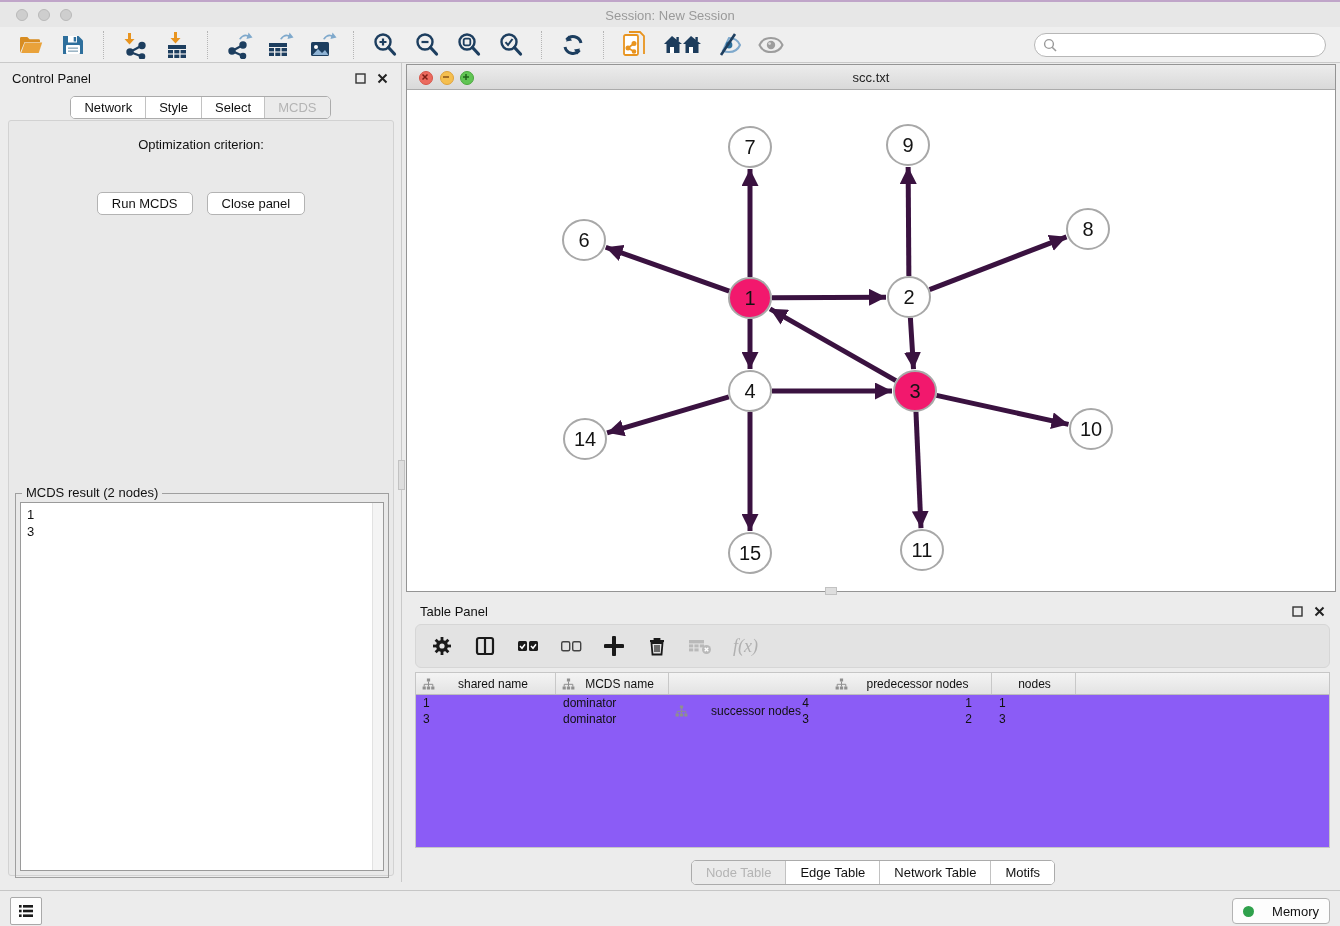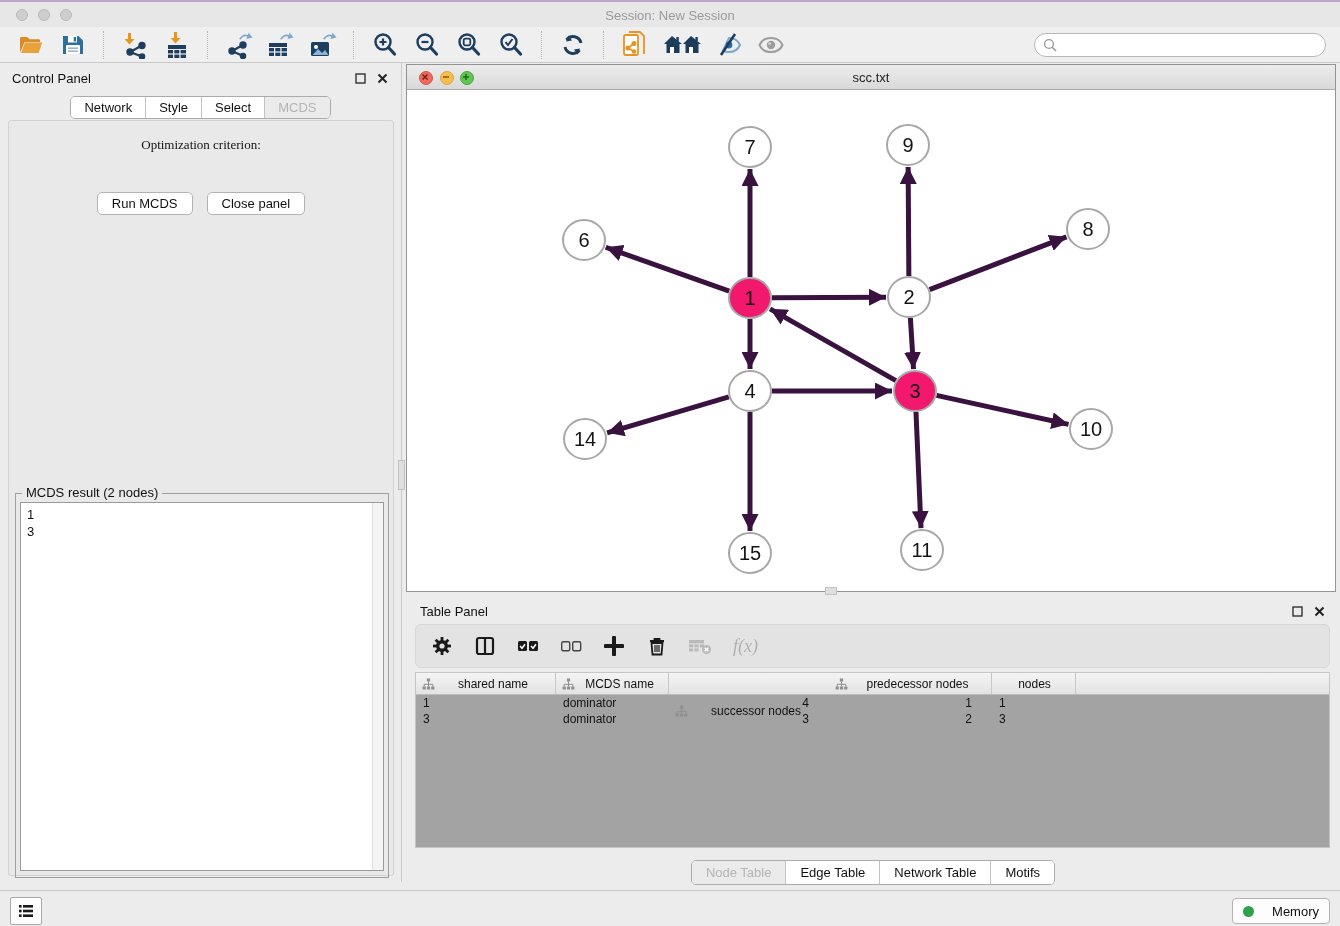--- a/index.html
+++ b/index.html
@@ -20,21 +20,21 @@
   #control-panel{left:0;top:63px;width:402px;height:819px;background:#ececec;border-right:1px solid #c9c9c9;box-sizing:border-box;}
   .panel-head{height:30px;display:flex;align-items:center;font-size:13px;color:#111;padding:0 12px;}
   .panel-head .ph-title{flex:1;}
   .ph-ico{width:14px;height:14px;display:flex;align-items:center;justify-content:center;margin-left:8px;}
   .tabrow{display:flex;justify-content:center;margin-top:3px;}
   .seg{display:flex;border:1px solid #ababab;border-radius:5px;overflow:hidden;background:#fff;}
   .seg .tab{font-size:13px;padding:3px 13px;border-left:1px solid #c2c2c2;color:#111;background:#fff;cursor:default;}
   .seg .tab:first-child{border-left:none;}
   .seg .tab.active{background:#ebebeb;color:#b4b4b4;}
   #cp-content{left:8px;top:57px;width:386px;height:756px;background:#e9e9e9;border:1px solid #d2d2d2;border-radius:3px;box-sizing:border-box;position:absolute;}
-  #opt-label{width:100%;text-align:center;top:16px;font-size:13px;color:#111;font-family:Liberation Serif, serif;}
+  #opt-label{width:100%;text-align:center;top:16px;font-size:13px;color:#111;}
   #criterion-select{left:38px;top:38px;width:310px;height:23px;background:#fff;border:1px solid #b3b3b3;border-radius:6px;display:flex;align-items:center;padding:0 6px 0 12px;box-sizing:border-box;}
   #criterion-select .val{flex:1;font-size:13px;color:#111;}
   .btnrow{left:0;top:71px;width:100%;display:flex;justify-content:center;gap:14px;position:absolute;}
   .pushbtn{background:#fff;border:1px solid #b3b3b3;border-radius:5px;font-size:13px;color:#111;padding:3px 14px;font-family:inherit;}
   #result-box{left:6px;top:372px;width:372px;height:383px;border:1px solid #9f9f9f;position:absolute;}
   #result-legend{position:absolute;top:-9px;left:6px;background:#e9e9e9;padding:0 4px;font-size:13px;color:#111;}
   #result-area{position:absolute;left:4px;top:8px;right:4px;bottom:6px;background:#fff;border:1px solid #9a9a9a;}
   #result-text{margin:0;font-family:inherit;font-size:13px;color:#111;padding:3px 6px;line-height:17px;}
   #result-scrollbar{position:absolute;right:0;top:0;width:11px;height:100%;background:#f4f4f4;border-left:1px solid #e2e2e2;box-sizing:border-box;}
   
@@ -43,21 +43,21 @@
   #nw-title{width:100%;text-align:center;top:5px;font-size:13px;color:#222;}
   .t-red{background:#ec6a5e;border:1px solid #d65549;}
   .t-yellow{background:#f5bf4f;border:1px solid #dfa33c;}
   .t-green{background:#61c554;border:1px solid #4aa73d;}
   .traffic svg{position:absolute;left:1px;top:1px;}
   #graph-svg{position:absolute;left:0;top:25px;}
   
   #table-panel{left:406px;top:596px;width:934px;height:294px;background:#ececec;box-sizing:border-box;}
   #tp-toolbar{left:9px;top:28px;width:915px;height:44px;background:#e3e3e3;border:1px solid #d6d6d6;border-radius:6px;box-sizing:border-box;display:flex;align-items:center;padding-left:14px;gap:19px;position:absolute;}
   .tpbtn{width:24px;height:24px;display:flex;align-items:center;justify-content:center;}
-  #node-table{left:9px;top:76px;width:915px;height:176px;background:#a3a3a3;border:1px solid #c6c6c6;box-sizing:border-box;position:absolute;}
+  #node-table{left:9px;top:76px;width:915px;height:176px;background:#8b5cf6;border:1px solid #c6c6c6;box-sizing:border-box;position:absolute;}
   #t-header{display:flex;height:21px;background:linear-gradient(#f4f4f4,#e3e3e3);border-bottom:1px solid #bdbdbd;}
   .th{display:flex;align-items:center;border-right:1px solid #c8c8c8;box-sizing:border-box;padding:0 4px 0 6px;font-size:12px;color:#111;}
   .th .lbl{flex:1;text-align:center;}
   .tr{display:flex;height:16px;align-items:center;}
   .td{font-size:12px;color:#111;box-sizing:border-box;overflow:hidden;white-space:nowrap;}
   #tp-tabs{left:0;right:0;top:264px;display:flex;justify-content:center;position:absolute;}
   #tp-tabs .seg .tab{padding:4px 14px;}
   
   #statusbar{left:0;top:890px;width:1340px;height:36px;background:#ececec;border-top:1px solid #c6c6c6;box-sizing:border-box;}
   #list-btn{left:10px;top:6px;width:30px;height:26px;background:#fdfdfd;border:1px solid #a9a9a9;border-radius:2px;display:flex;align-items:center;justify-content:center;position:absolute;}

